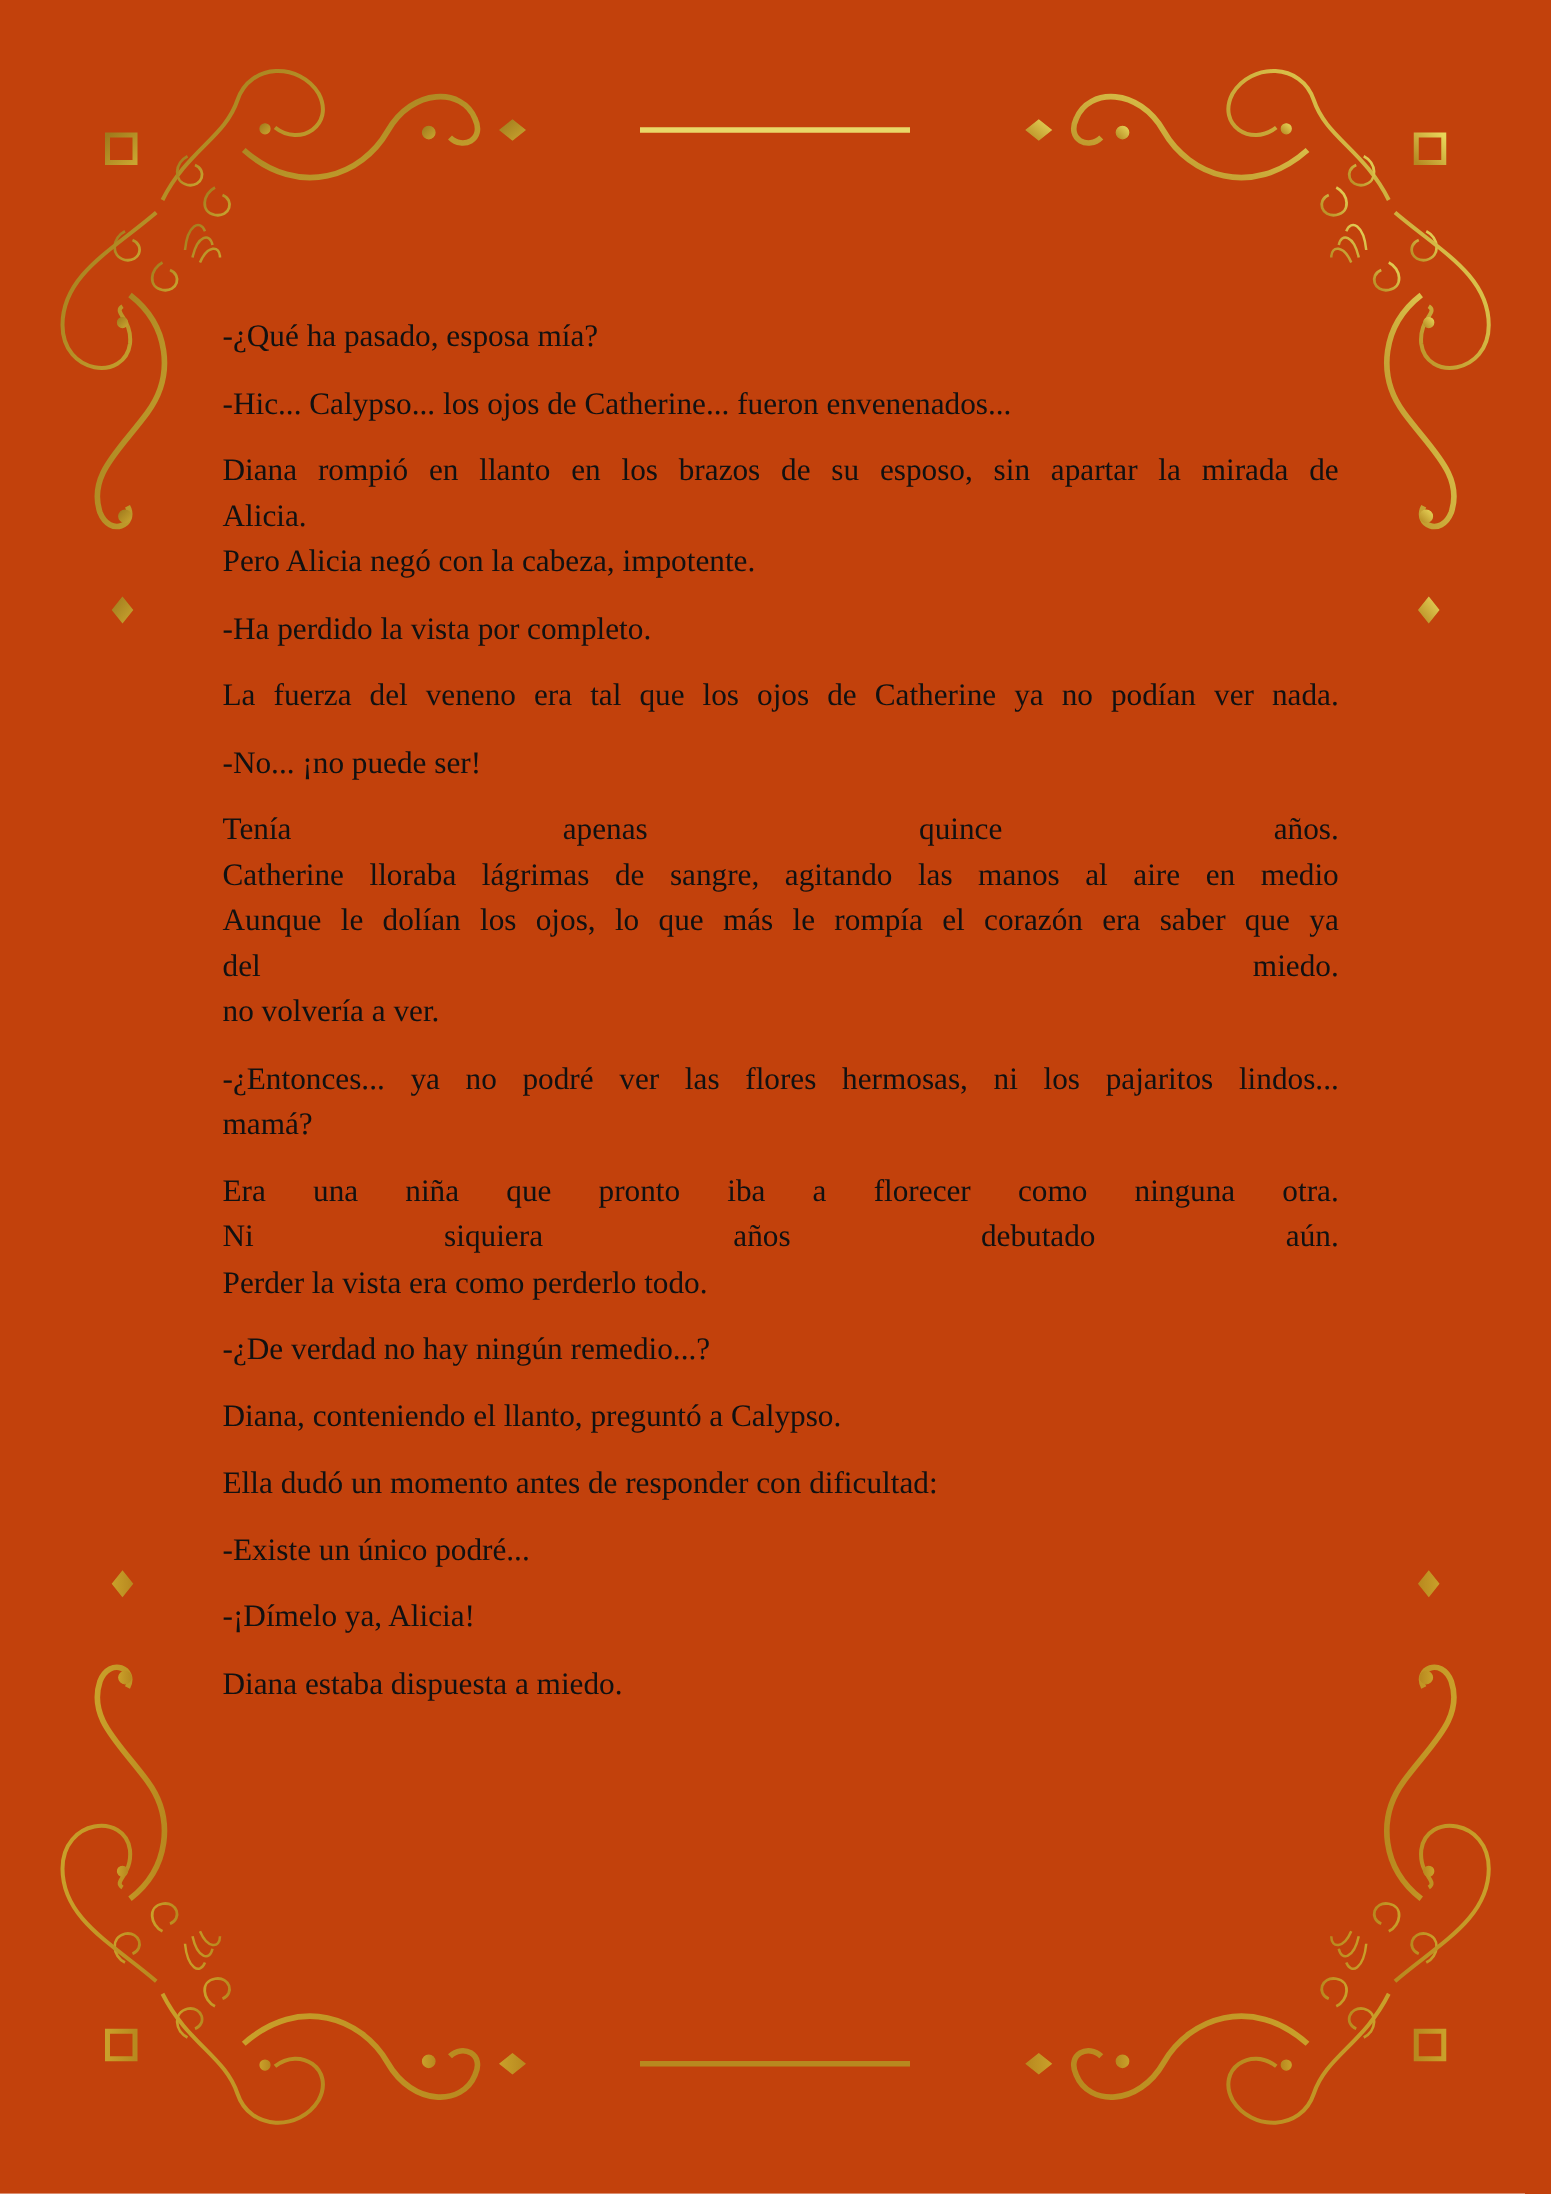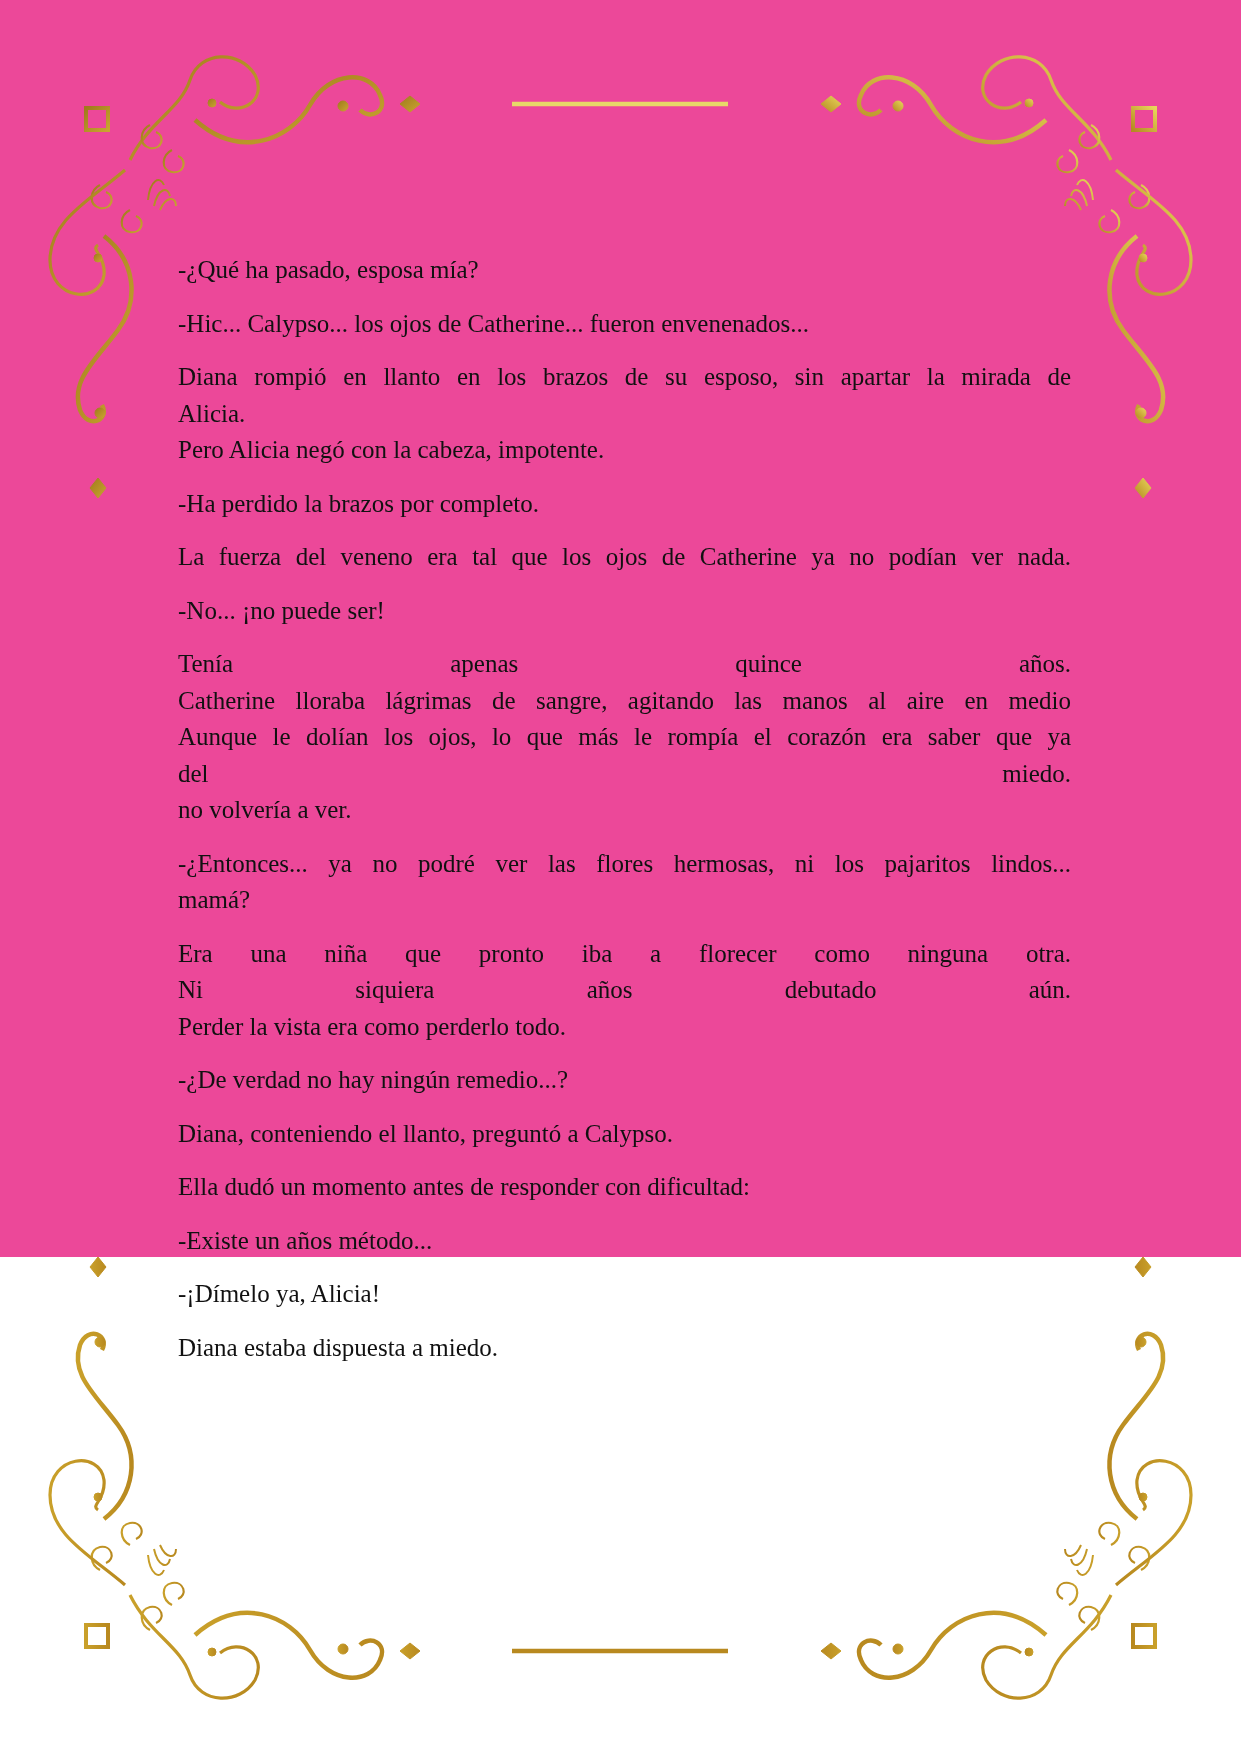--- a/index.html
+++ b/index.html
@@ -1,17 +1,17 @@
 <!DOCTYPE html>
 <html><head>
 <meta charset="utf-8">
 <style>
   html, body { margin:0; padding:0; background:#ffffff; }
   body { width:1241px; height:1755px; position:relative; overflow:hidden; }
-  .page { position:absolute; left:0; top:0; width:1241px; height:1257px; background:#ec4899; }
+  .page { position:absolute; left:0; top:0; width:1241px; height:1755px; background:#c2410c; }
   svg.frame { position:absolute; left:0; top:0; width:1241px; height:1755px; }
   .text {
     position:absolute; left:178px; top:252px; width:893px;
     font-family:"Liberation Serif", "DejaVu Serif", serif;
     font-size:25px; color:#111; line-height:36.5px;
   }
   .para { margin:0 0 17px 0; }
   .line { display:block; white-space:nowrap; }
   .line.just { text-align:justify; text-align-last:justify; white-space:normal; }
 </style>
@@ -102,21 +102,21 @@
       </div>
       <div class="para">
         <span class="line">-Hic... Calypso... los ojos de Catherine... fueron envenenados...</span>
       </div>
       <div class="para">
         <span class="line just">Diana rompió en llanto en los brazos de su esposo, sin apartar la mirada de</span>
         <span class="line">Alicia.</span>
         <span class="line">Pero Alicia negó con la cabeza, impotente.</span>
       </div>
       <div class="para">
-        <span class="line">-Ha perdido la brazos por completo.</span>
+        <span class="line">-Ha perdido la vista por completo.</span>
       </div>
       <div class="para">
         <span class="line just">La fuerza del veneno era tal que los ojos de Catherine ya no podían ver nada.</span>
       </div>
       <div class="para">
         <span class="line">-No... ¡no puede ser!</span>
       </div>
       <div class="para">
         <span class="line just">Tenía apenas quince años.</span>
         <span class="line just">Catherine lloraba lágrimas de sangre, agitando las manos al aire en medio</span>
@@ -136,21 +136,21 @@
       <div class="para">
         <span class="line">-¿De verdad no hay ningún remedio...?</span>
       </div>
       <div class="para">
         <span class="line">Diana, conteniendo el llanto, preguntó a Calypso.</span>
       </div>
       <div class="para">
         <span class="line">Ella dudó un momento antes de responder con dificultad:</span>
       </div>
       <div class="para">
-        <span class="line">-Existe un años método...</span>
+        <span class="line">-Existe un único podré...</span>
       </div>
       <div class="para">
         <span class="line">-¡Dímelo ya, Alicia!</span>
       </div>
       <div class="para">
         <span class="line">Diana estaba dispuesta a miedo.</span>
       </div>
     </div>
 </div>
 

